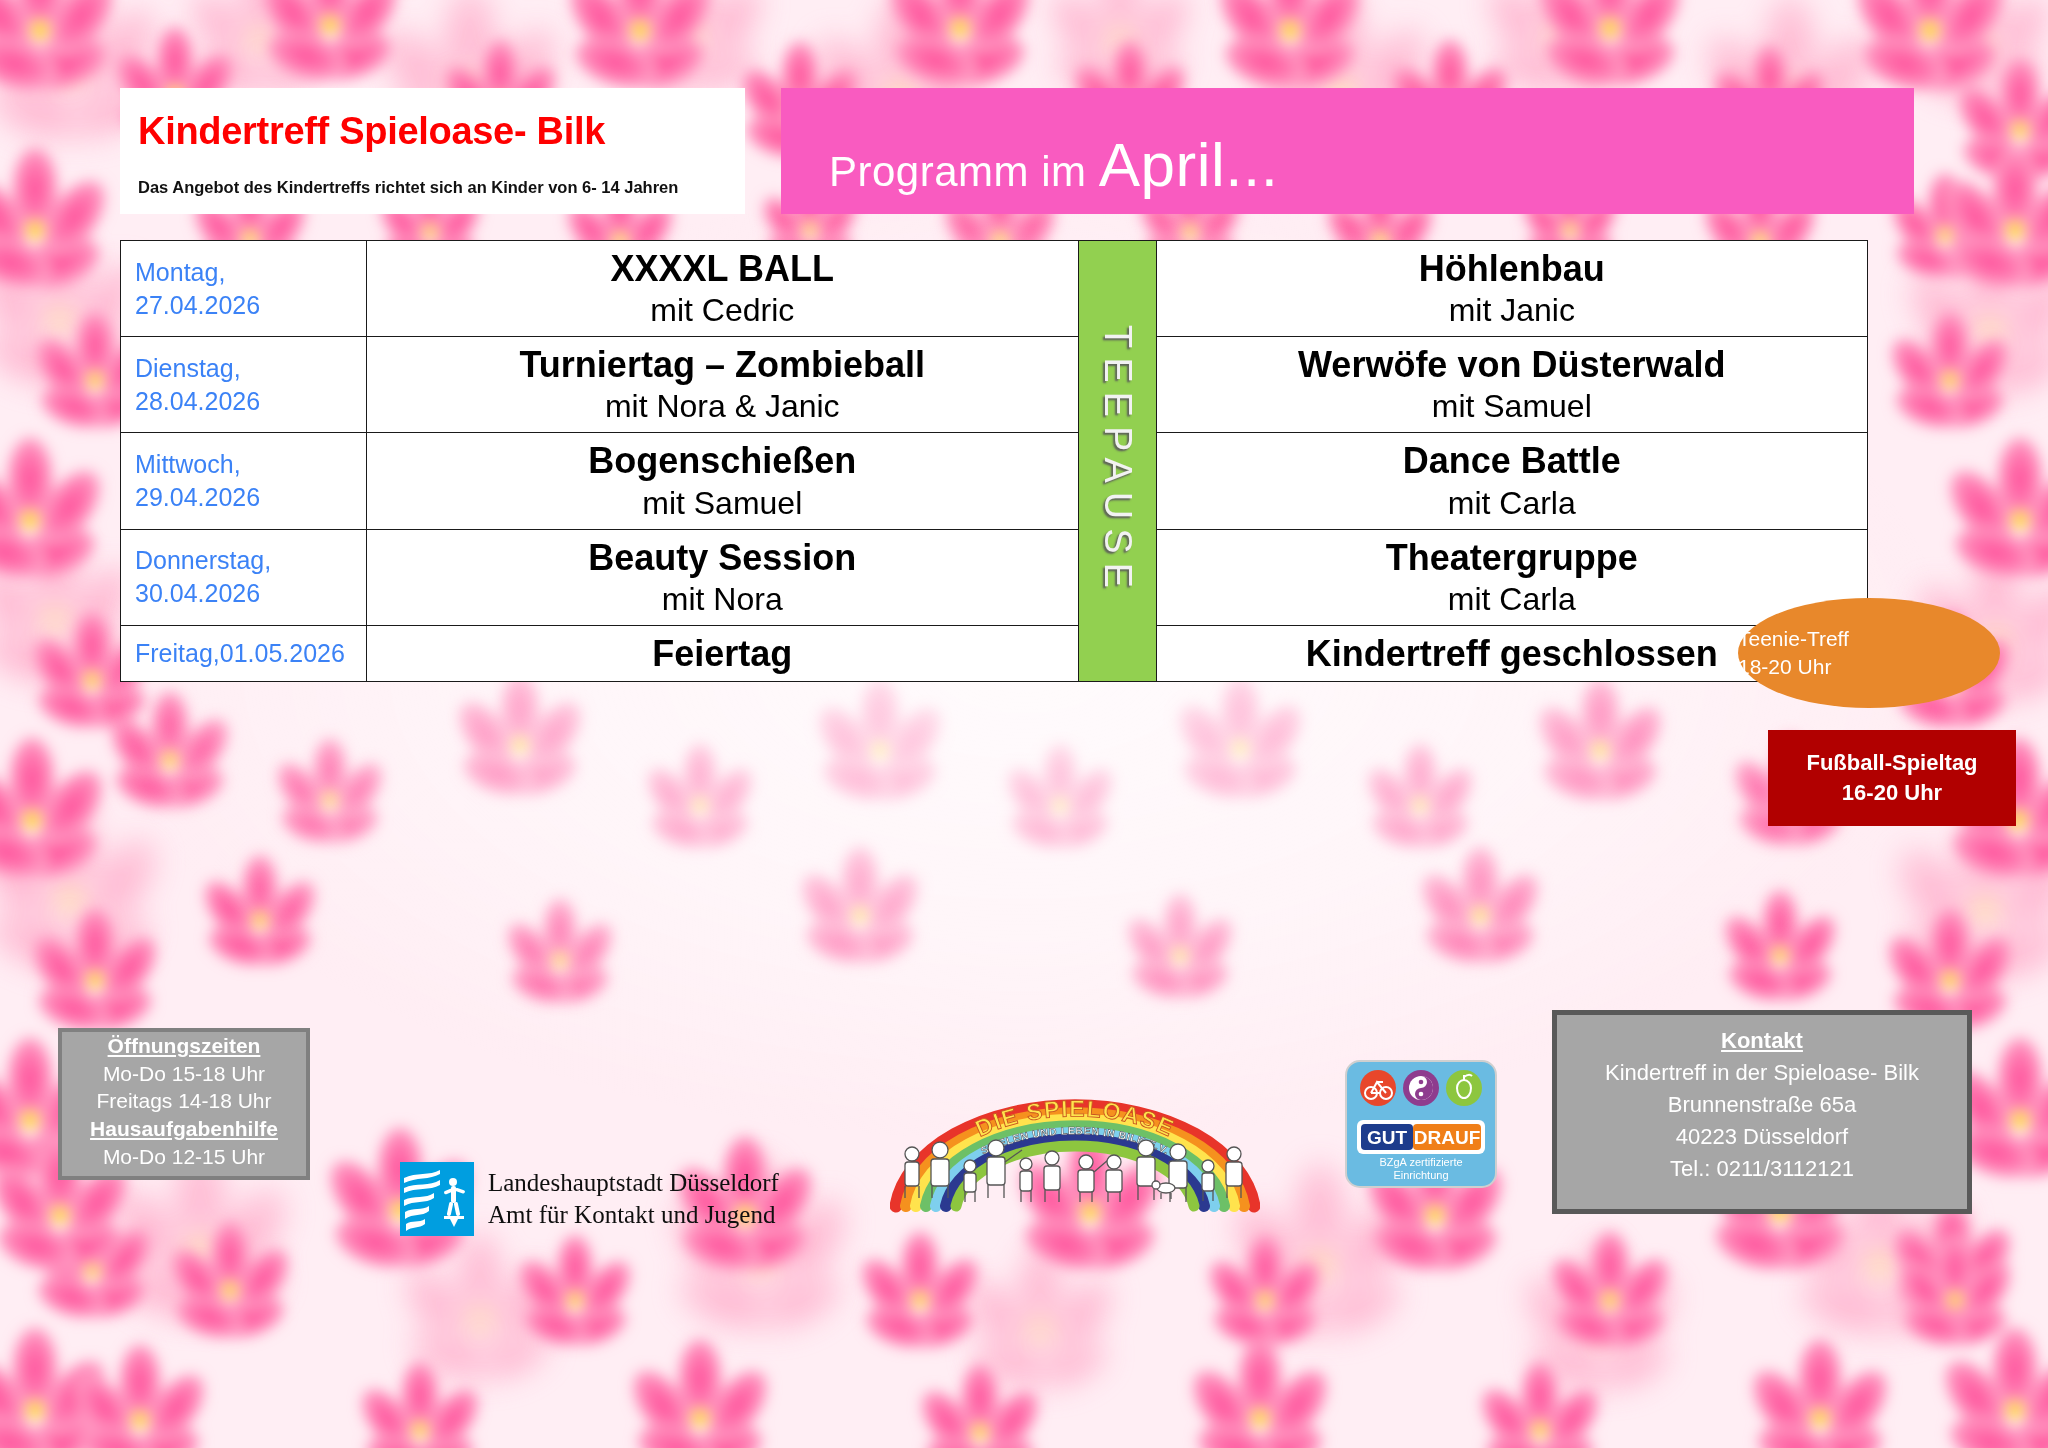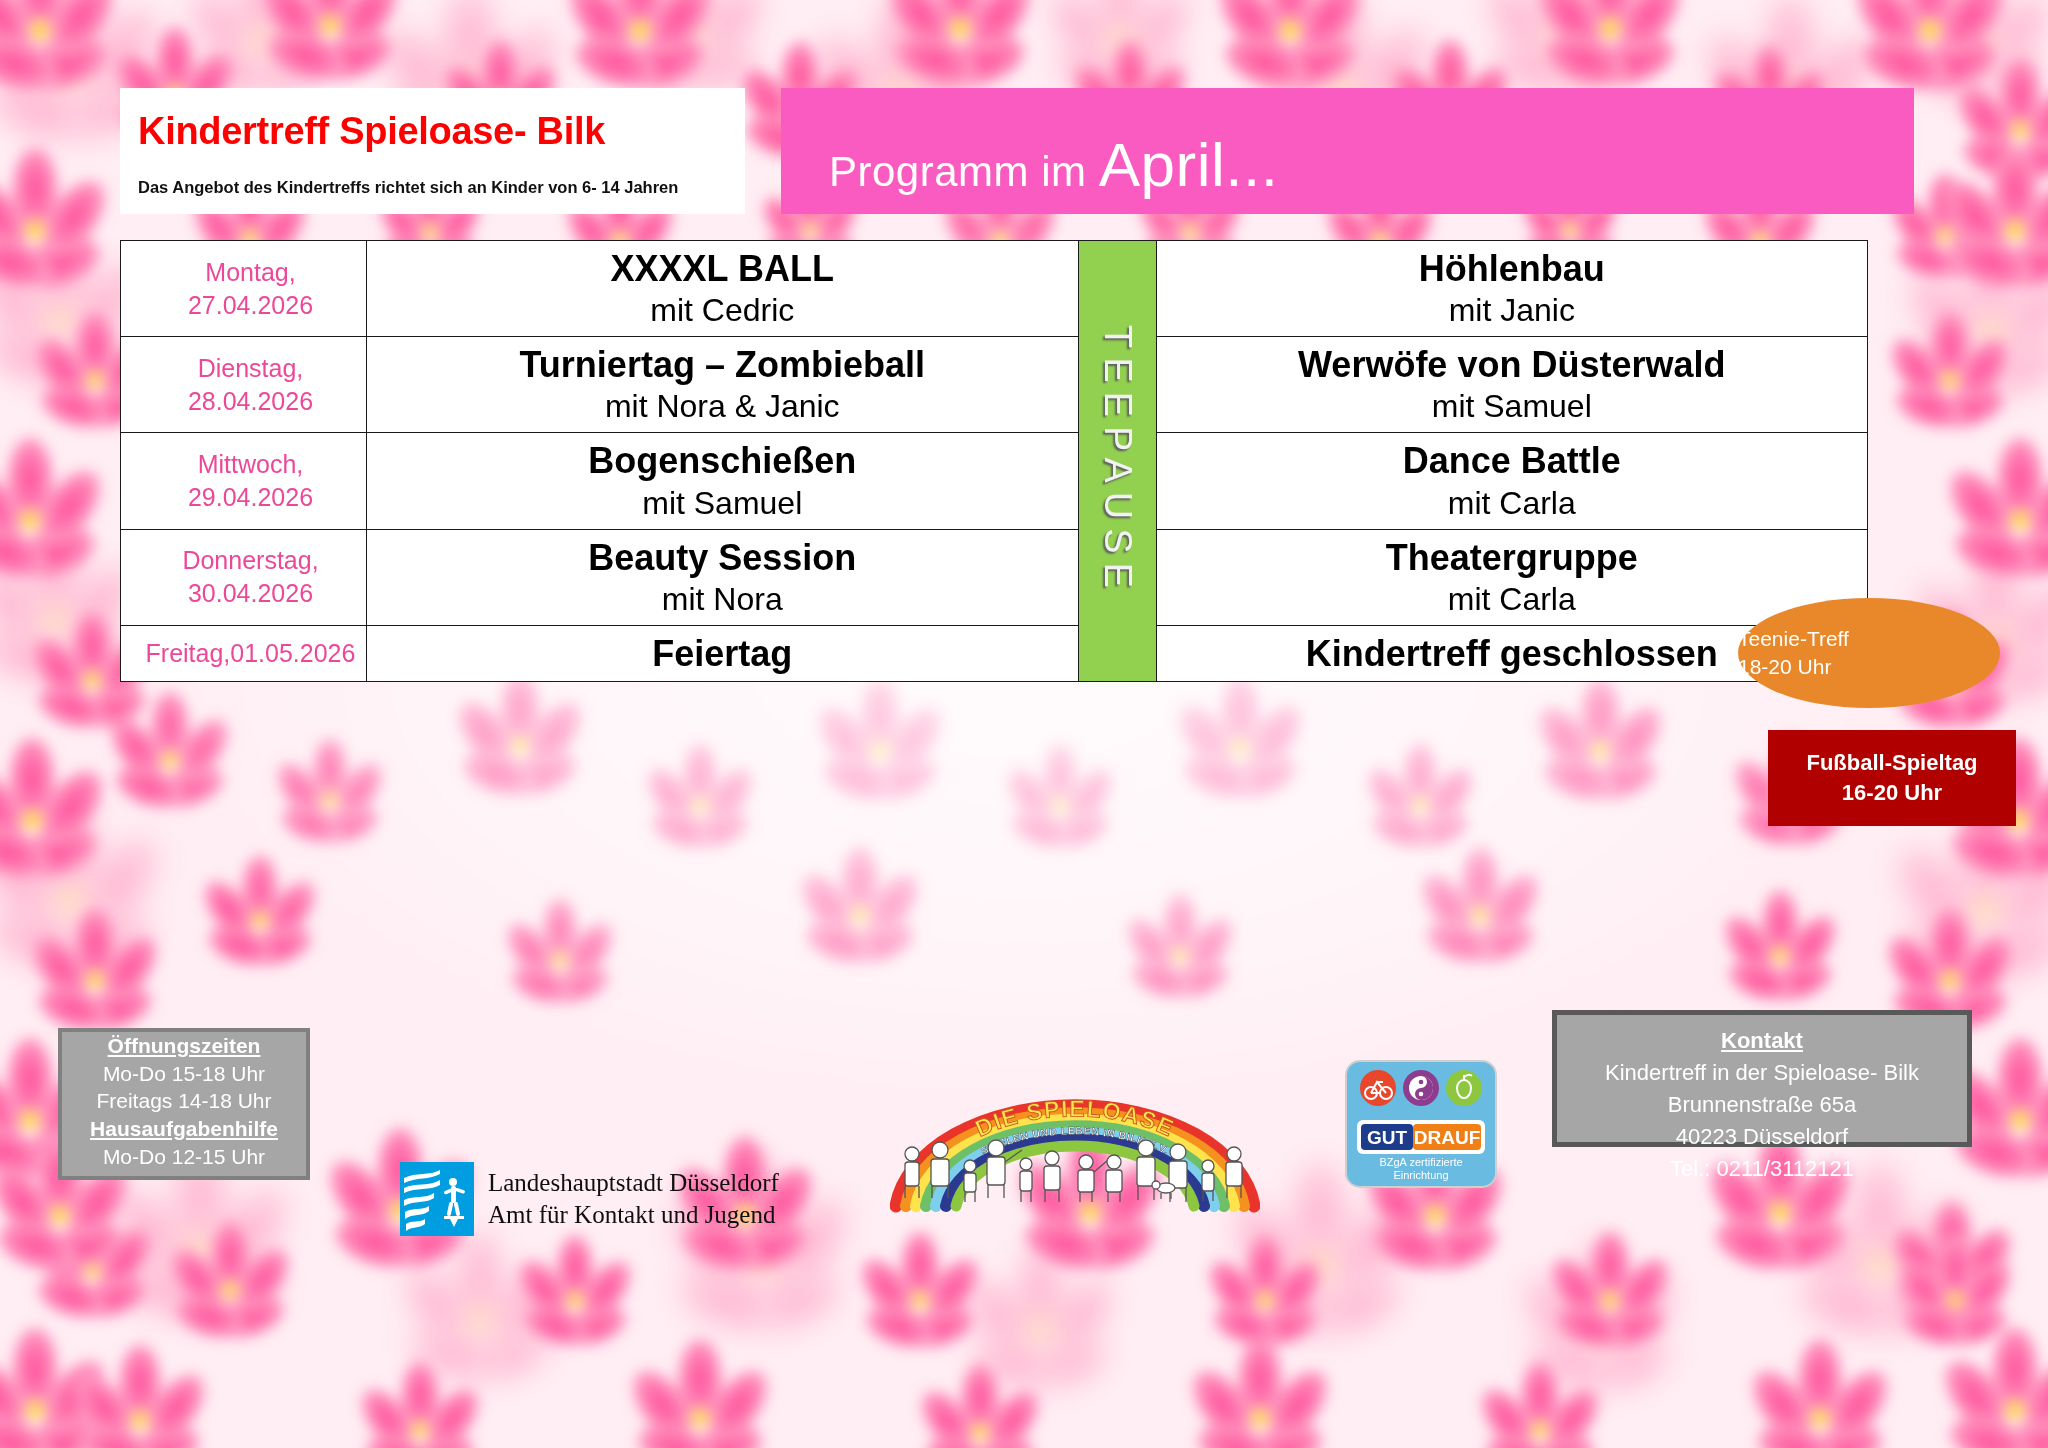--- a/index.html
+++ b/index.html
@@ -110,22 +110,22 @@
   #schedule td {
     border: 1.4px solid #1a1a1a;
     background: #ffffff;
     vertical-align: middle;
   }
   .c-date {
     width: 246px;
     padding: 10px 0 10px 14px;
     font-size: 25px;
     line-height: 1.32;
-    color: #ec4899;
-    text-align: center;
+    color: #3b82f6;
+    text-align: left;
   }
   .c-act {
     padding: 6px 24px;
     text-align: center;
     color: #000;
   }
   .act-title {
     font-size: 36px;
     font-weight: bold;
     line-height: 1.2;
@@ -212,21 +212,21 @@
     padding-top: 0;
     font-size: 21px;
     line-height: 1.32;
     z-index: 8;
   }
   #box-contact {
     position: absolute;
     left: 1552px;
     top: 1010px;
     width: 420px;
-    height: 137px;
+    height: 204px;
     background: #A6A6A6;
     border: 5px solid #595959;
     color: #ffffff;
     text-align: center;
     padding-top: 10px;
     font-size: 22px;
     line-height: 1.45;
     z-index: 8;
   }
   .u-line { text-decoration: underline; font-weight: bold; }

